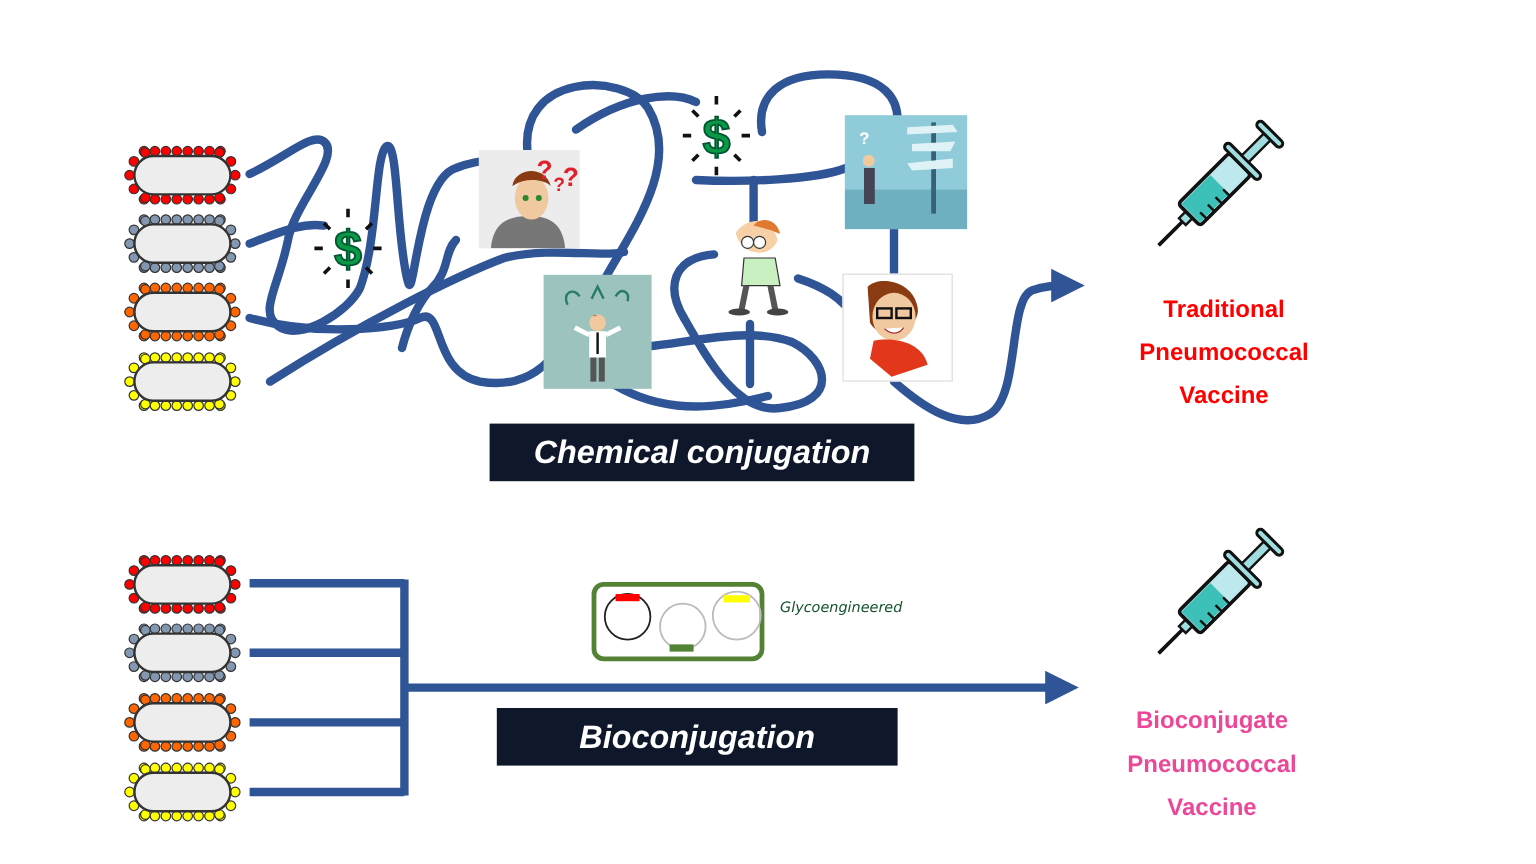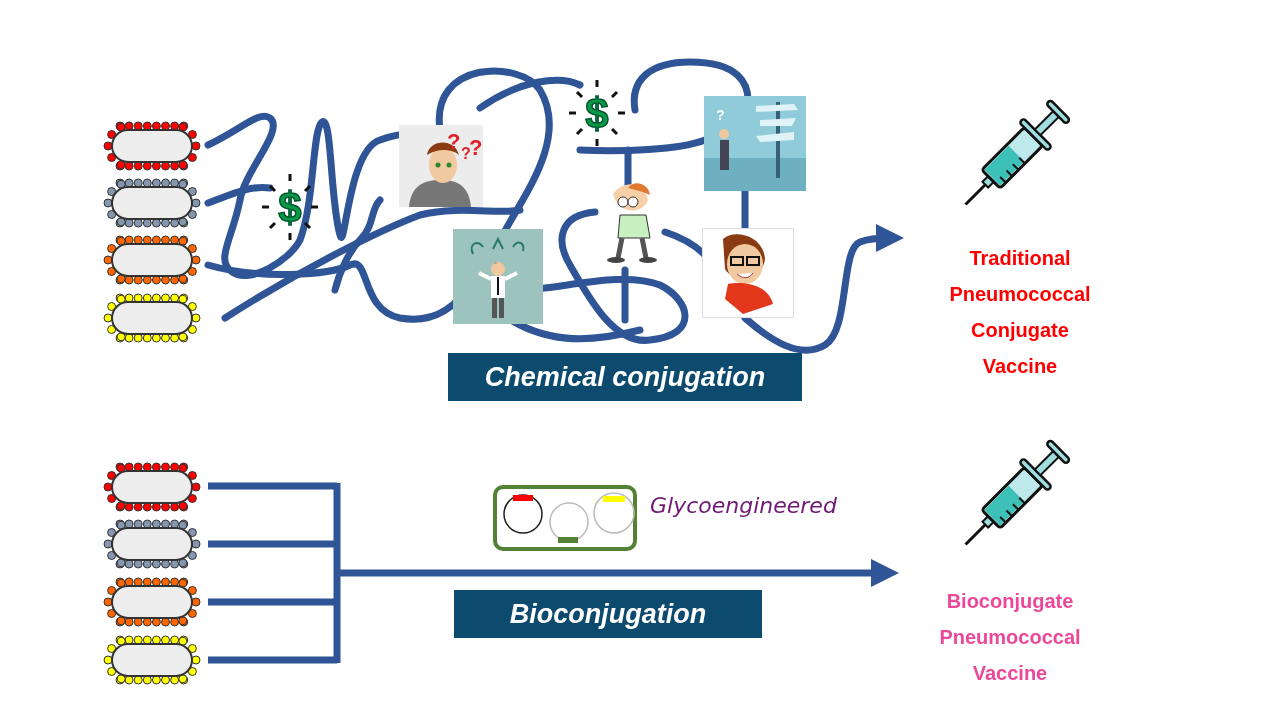--- a/index.html
+++ b/index.html
@@ -1,25 +1,25 @@
 <!DOCTYPE html>
 <html><head>
 <meta charset="utf-8">
 <style>
   html, body { margin:0; padding:0; background:#ffffff; }
   body { width:1280px; height:720px; position:relative; overflow:hidden;
          font-family:"Liberation Sans", sans-serif; }
   svg.canvas { position:absolute; left:0; top:0; }
-  .label-box { position:absolute; background:#0c4a6e; color:#fff; font-weight:bold;
+  .label-box { position:absolute; background:#0f172a; color:#fff; font-weight:bold;
                font-style:italic; font-size:27px; display:flex; align-items:center;
-               justify-content:center; box-sizing:border-box;margin-left:40px; }
+               justify-content:center; box-sizing:border-box; }
   .vaccine-title { position:absolute; font-weight:bold; font-size:20px; line-height:36px;
                    text-align:center; }
   .ecoli-caption { position:absolute; font-family:"DejaVu Sans", sans-serif; font-style:italic;
-                   font-size:22px; line-height:26px; text-align:left; color:#701a75; }
+                   font-size:12px; line-height:26px; text-align:left; color:#14532d; }
   .clip { position:absolute; overflow:hidden; }
 </style>
 </head>
 <body>
 
 <svg class="canvas" width="1280" height="720" viewBox="0 0 1280 720">
   <defs>
     <marker id="arrowhead" viewBox="0 0 10 10" refX="5" refY="5" markerWidth="4" markerHeight="4" orient="auto">
       <path d="M0,0 L10,5 L0,10 z" fill="#2f5597"></path>
     </marker>
@@ -421,26 +421,25 @@
       <path d="M20,10 C30,0 60,5 62,30 C60,50 30,55 22,40 Z" fill="#8a3b12"></path>
       <ellipse cx="42" cy="35" rx="18" ry="20" fill="#f1c9a0"></ellipse>
       <rect x="28" y="28" width="12" height="8" fill="none" stroke="#111" stroke-width="2"></rect>
       <rect x="44" y="28" width="12" height="8" fill="none" stroke="#111" stroke-width="2"></rect>
       <path d="M34,45 C40,50 46,50 50,44" fill="#fff" stroke="#a33"></path>
       <path d="M25,55 C40,52 65,55 70,75 L40,85 L22,70 Z" fill="#e3371c"></path>
     </svg>
 </div>
 
 <div class="label-box" style="left:408px;top:353px;width:354px;height:48px;">Chemical conjugation</div>
-<div class="label-box" style="left:414px;top:590px;width:308px;height:48px;">Bioconjugation</div>
+<div class="label-box" style="left:414px;top:590px;width:334px;height:48px;">Bioconjugation</div>
 
 <div class="vaccine-title" style="left:920px;top:240px;width:200px;color:#ff0000;">
   <div>Traditional</div>
   <div>Pneumococcal</div>
-  <div>Conjugate</div>
   <div>Vaccine</div>
 </div>
 
 <div class="vaccine-title" style="left:900px;top:583px;width:220px;color:#ec4899;">
   <div>Bioconjugate</div>
   <div>Pneumococcal</div>
   <div>Vaccine</div>
 </div>
 
 <div class="ecoli-caption" style="left:650px;top:493px;width:180px;">

